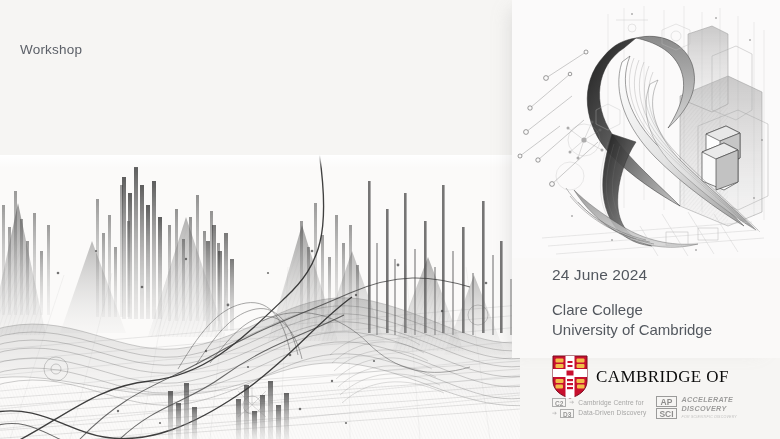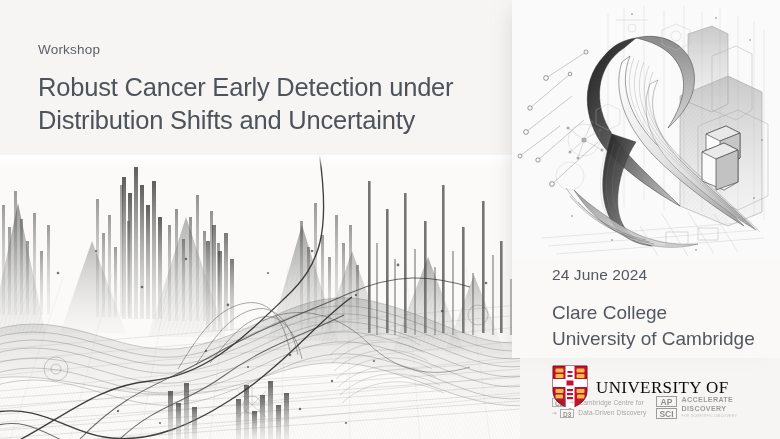--- a/index.html
+++ b/index.html
@@ -26,37 +26,37 @@
     position:absolute; left:512px; top:0; width:268px; height:358px;
     background:#faf9f8;
     box-shadow:-10px 0 18px -10px rgba(160,160,160,.35);
   }
   .ribbon-art {
     position:absolute; left:0; top:0; width:268px; height:258px;
     overflow:hidden; background:#fbfafa;
   }
 
   
-  .header { position:absolute; left:38px; top:42px; width:495px; z-index:6; }
+  .header { position:absolute; left:20px; top:42px; width:495px; z-index:6; }
   .eyebrow {
     font-size:13.5px; color:#5c6068; letter-spacing:.2px;
     margin-bottom:14px;
   }
   .title {
     font-size:25.5px; line-height:1.28; color:#4d525b;
     font-weight:400; letter-spacing:-.2px; white-space:pre-line;
   }
 
   
   .meta { position:absolute; left:40px; top:266px; width:226px; }
   .meta .date {
     font-size:15.5px; color:#53585f; margin-bottom:16px; letter-spacing:.1px;
   }
   .meta .venue {
-    font-size:19px; line-height:1.35; color:#53585f;
+    font-size:15px; line-height:1.35; color:#53585f;
     white-space:pre-line; margin-bottom:14px;
   }
 
   
   .cam-lockup { display:flex; align-items:center; gap:8px; }
   .crest { width:36px; height:44px; flex:none; }
   .cam-word {
     font-family:"Liberation Serif", serif; color:#0b0b0b;
     line-height:1.0; letter-spacing:.4px;
   }
@@ -75,28 +75,28 @@
   .mk-box {
     border:1px solid #6e6e6e; color:#3c3c3c; font-size:6.5px;
     font-weight:700; padding:0 2px; line-height:9px; height:9px;
     font-family:"Liberation Sans", sans-serif;
   }
   .mk-arrow { font-size:6px; color:#8a8a8a; line-height:9px; }
   .c2d3-text {
     font-size:6.6px; line-height:1.45; color:#5a5a5a;
     white-space:pre-line; letter-spacing:.1px;
   }
-  .apsci { display:flex; align-items:center; gap:5px; }
+  .apsci { display:flex; align-items:flex-end; gap:5px; }
   .ap-marks { display:flex; flex-direction:column; gap:1px; }
   .ap-box {
     border:1.4px solid #4a4a4a; color:#2e2e2e; font-size:8.5px;
     font-weight:700; line-height:10px; height:11px; padding:0 2px;
     text-align:center;
   }
-  .ap-text { line-height:1.2; }
+  .ap-text { line-height:1.2;font-style:italic; }
   .ap-text .t1 { font-size:7.2px; font-weight:700; color:#4a4a4a; letter-spacing:.3px; display:block; }
   .ap-text .t2 { font-size:7.2px; font-weight:700; color:#4a4a4a; letter-spacing:.3px; display:block; }
   .ap-text .t3 { font-size:3.6px; color:#8d8d8d; letter-spacing:.2px; display:block; margin-top:1px; }
 </style>
 </head>
 <body>
 
 <div id="poster">
 
   <div class="sketch-left">
@@ -341,22 +341,20 @@
         <path d="M252 250 L252 232"></path>
           <path d="M252 250 L270 250"></path>
       </g>
 
       <rect width="520" height="60" fill="url(#fadeTop)"></rect>
     </svg>
   </div>
 
   <div class="header">
     <div class="eyebrow">Workshop</div>
-    <h1 class="title">Robust Cancer Early Detection under
-Distribution Shifts and Uncertainty</h1>
   </div>
 
   <div class="right-panel">
 
     <div class="ribbon-art">
       <svg width="268" height="258" viewBox="0 0 268 258" xmlns="http://www.w3.org/2000/svg">
         <defs>
           <linearGradient id="ribDark" x1="0" y1="0" x2="1" y2="1">
             <stop offset="0%" stop-color="#1d1d1d"></stop>
             <stop offset="55%" stop-color="#6a6a6a"></stop>
@@ -542,21 +540,21 @@
           <rect x="14.5" y="15.5" width="7" height="5" fill="#c8102e"></rect>
           <g fill="#c8102e">
             <rect x="15" y="24" width="6" height="2.2"></rect>
             <rect x="15" y="28" width="6" height="2.2"></rect>
             <rect x="15" y="32" width="6" height="2.2"></rect>
             <rect x="15.5" y="6" width="5" height="2"></rect>
             <rect x="15.5" y="10" width="5" height="2"></rect>
           </g>
         </svg>
         <div class="cam-word">
-          <span class="l1">UNIVERSITY OF</span>
+          <span class="l1">CAMBRIDGE OF</span>
         </div>
       </div>
     </div>
 
     <div class="partners">
 
       <div class="c2d3">
         <div class="c2d3-marks">
           <div class="mk-row">
             <span class="mk-box">C2</span>

